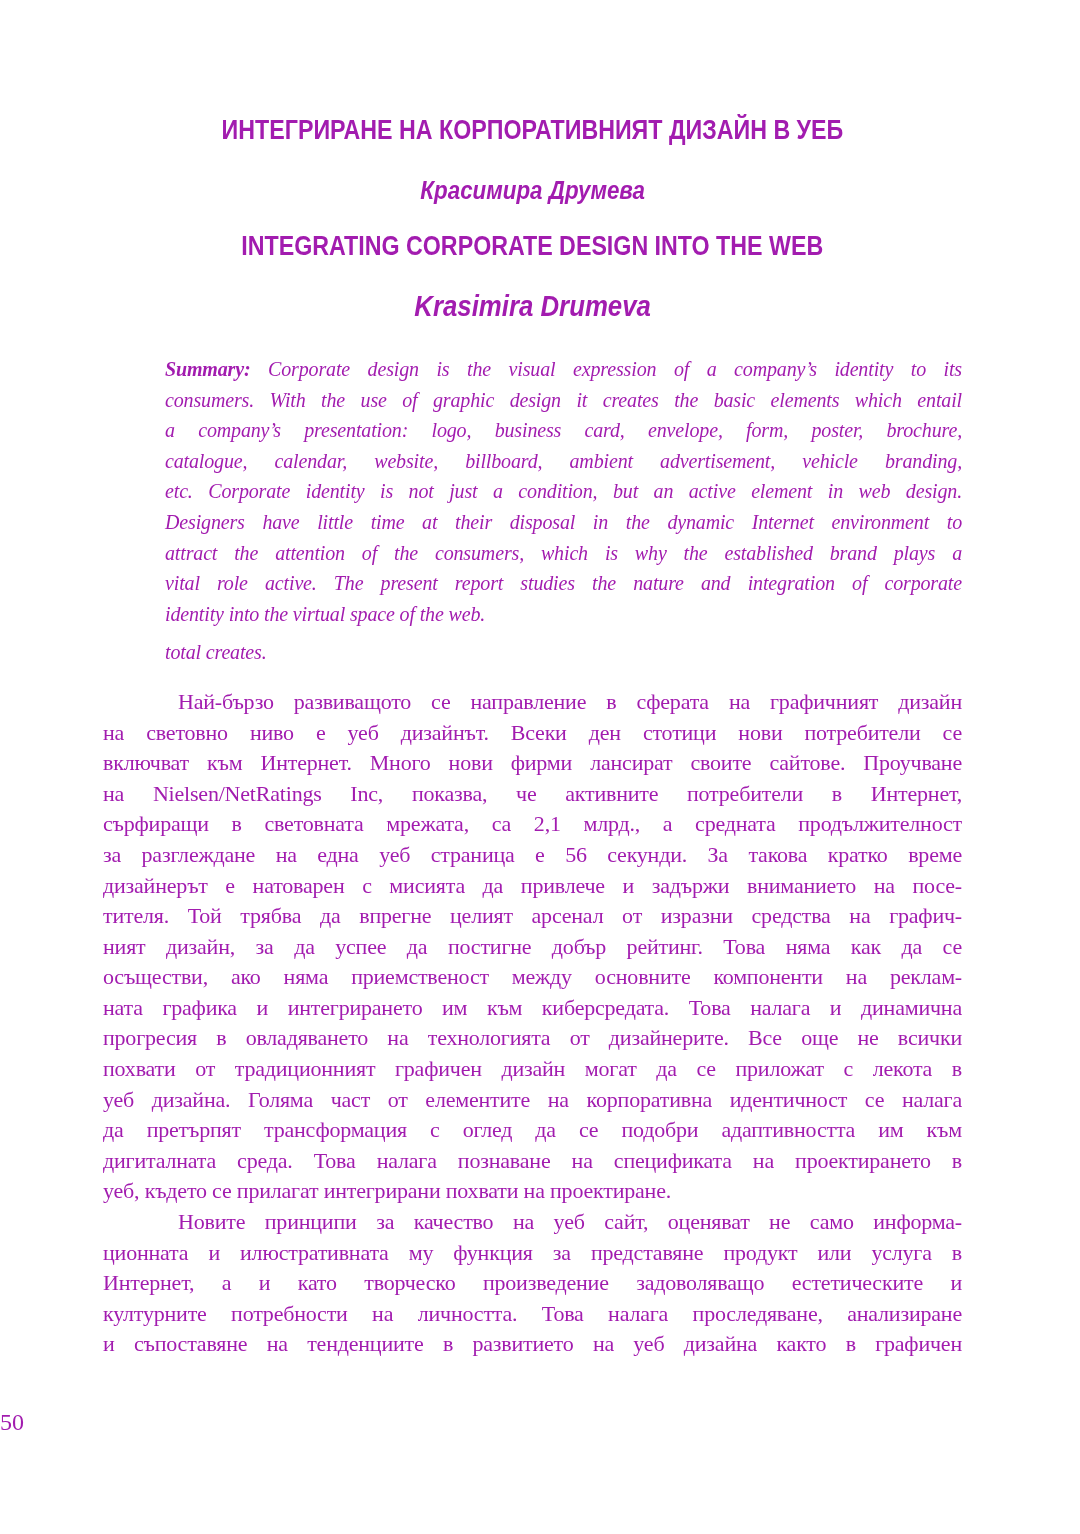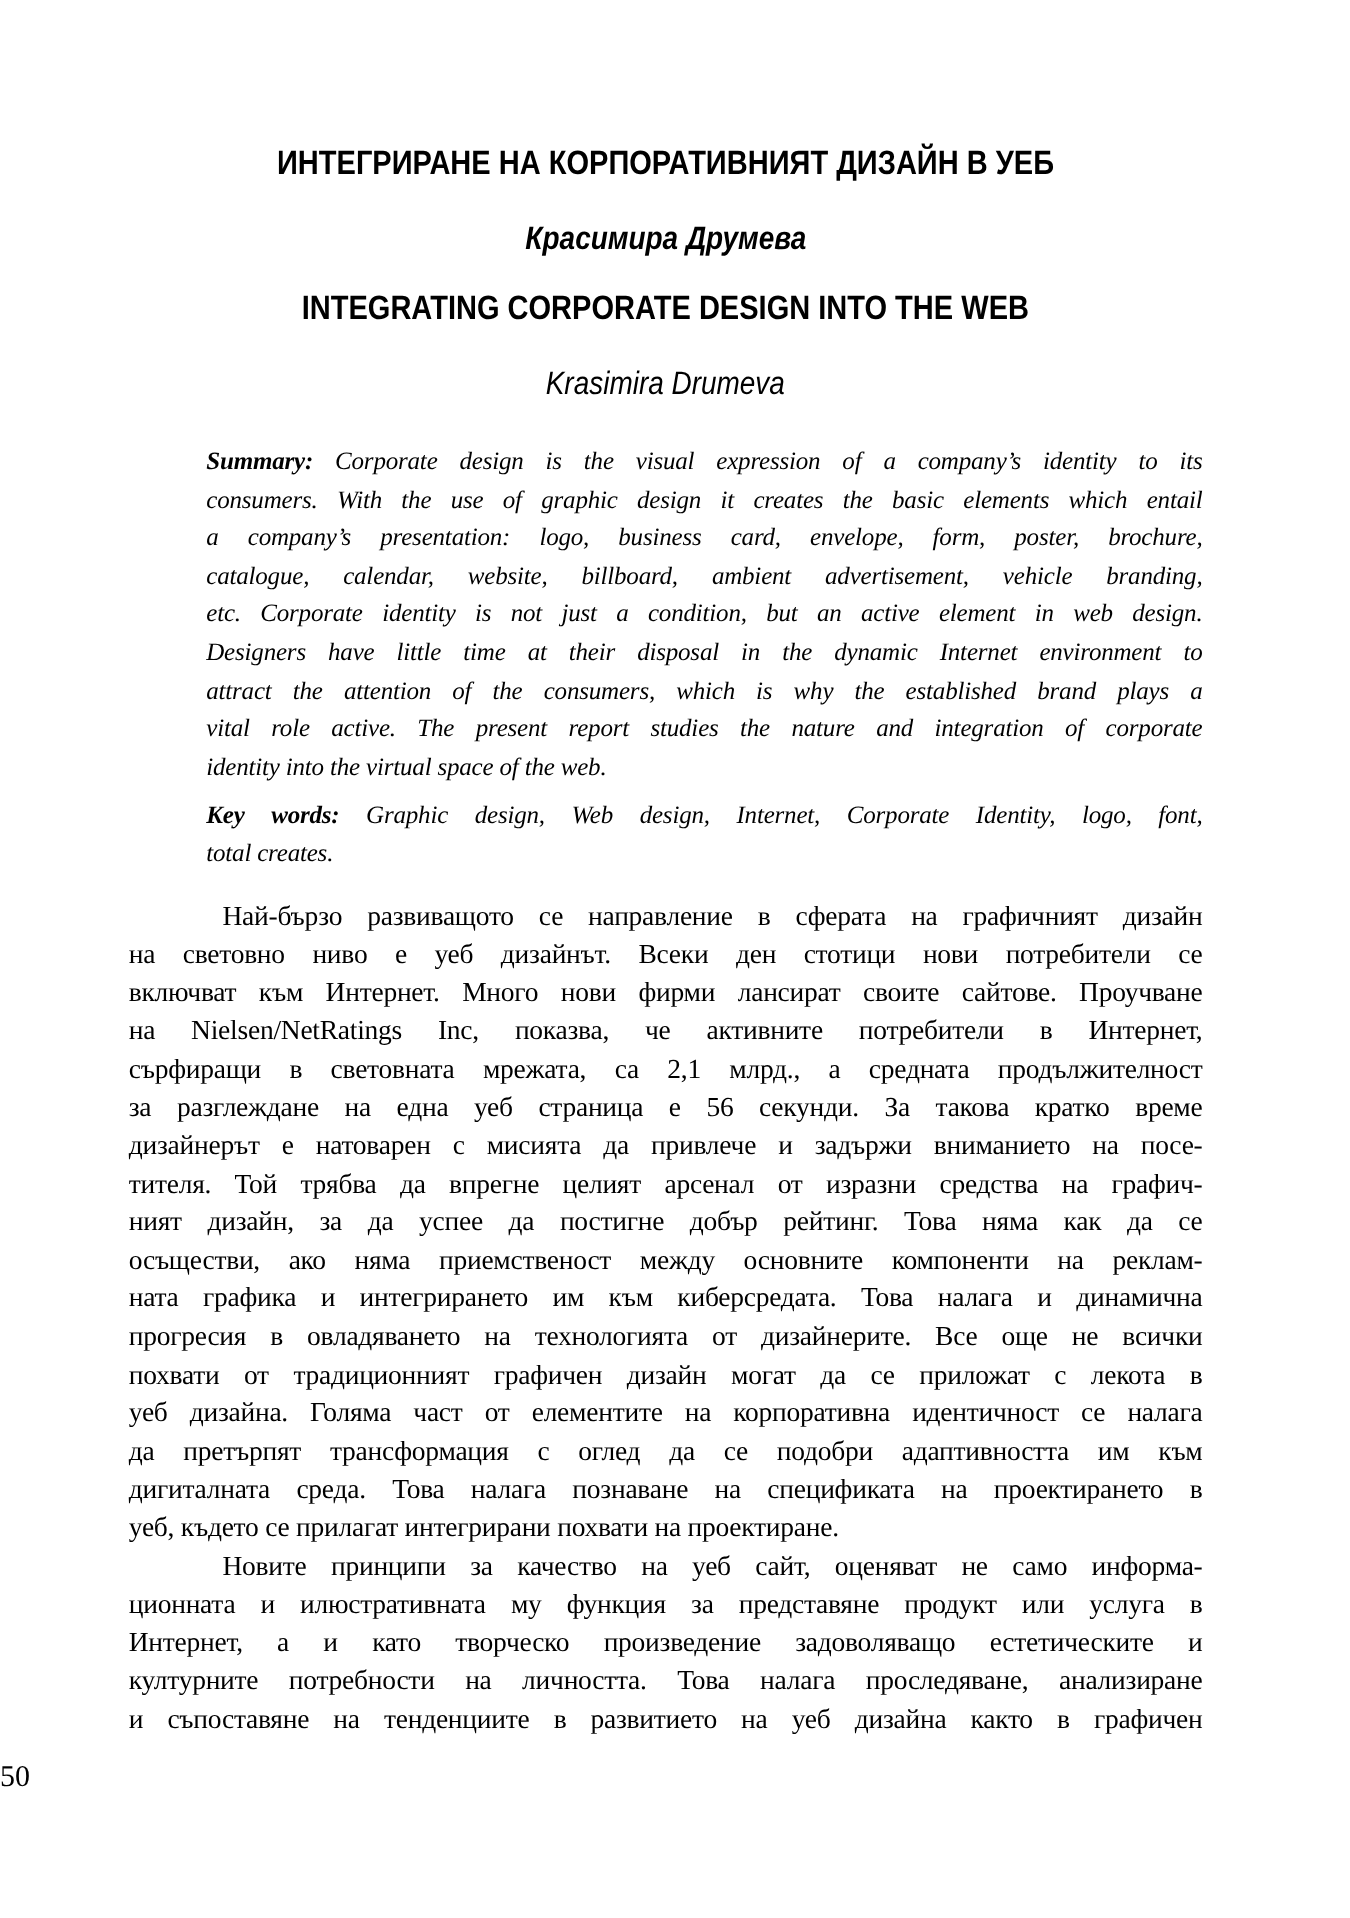--- a/index.html
+++ b/index.html
@@ -5,21 +5,21 @@
   html, body {
     margin: 0;
     padding: 0;
     background: #ffffff;
   }
   .page {
     position: relative;
     width: 1080px;
     height: 1534px;
     background: #ffffff;
-    color: #000000;
+    color: #a21caf;
     box-sizing: border-box;
     padding: 0 118px 0 103px;
     overflow: hidden;
     font-family: "Liberation Serif", "DejaVu Serif", serif;
   }
   
   .h-block {
     text-align: center;
     line-height: 32px;
   }
@@ -44,23 +44,23 @@
   }
   .title-en {
     margin-top: 24px;
     font-family: "Liberation Sans", "DejaVu Sans", sans-serif;
     font-weight: bold;
     font-size: 27px;
   }
   .author-en {
     margin-top: 28px;
     font-family: "Liberation Sans", "DejaVu Sans", sans-serif;
-    font-weight: normal;
+    font-weight: bold;
     font-style: italic;
-    font-size: 26px;
+    font-size: 30px;
   }
   
   .abstract {
     margin-top: 32px;
     margin-left: 62px;
     font-style: italic;
     font-size: 20px;
     letter-spacing: -0.15px;
   }
   .abs-para.keywords {
@@ -117,21 +117,20 @@
         <div class="tline jfull">consumers. With the use of graphic design it creates the basic elements which entail</div>
         <div class="tline jfull">a company’s presentation: logo, business card, envelope, form, poster, brochure,</div>
         <div class="tline jfull">catalogue, calendar, website, billboard, ambient advertisement, vehicle branding,</div>
         <div class="tline jfull">etc. Corporate identity is not just a condition, but an active element in web design.</div>
         <div class="tline jfull">Designers have little time at their disposal in the dynamic Internet environment to</div>
         <div class="tline jfull">attract the attention of the consumers, which is why the established brand plays a</div>
         <div class="tline jfull">vital role active. The present report studies the nature and integration of corporate</div>
         <div class="tline">identity into the virtual space of the web.</div>
       </div>
     <div class="abs-para keywords">
-        <div class="tline jfull"><span class="lead-label">Key words:</span> Graphic design, Web design, Internet, Corporate Identity, logo, font,</div>
         <div class="tline">total creates.</div>
       </div>
   </section>
 
   <section class="body-text">
     <div class="para">
         <div class="tline jfull findent">Най-бързо развиващото се направление в сферата на графичният дизайн</div>
         <div class="tline jfull">на световно ниво е уеб дизайнът. Всеки ден стотици нови потребители се</div>
         <div class="tline jfull">включват към Интернет. Много нови фирми лансират своите сайтове. Проучване</div>
         <div class="tline jfull">на Nielsen/NetRatings Inc, показва, че активните потребители в Интернет,</div>

